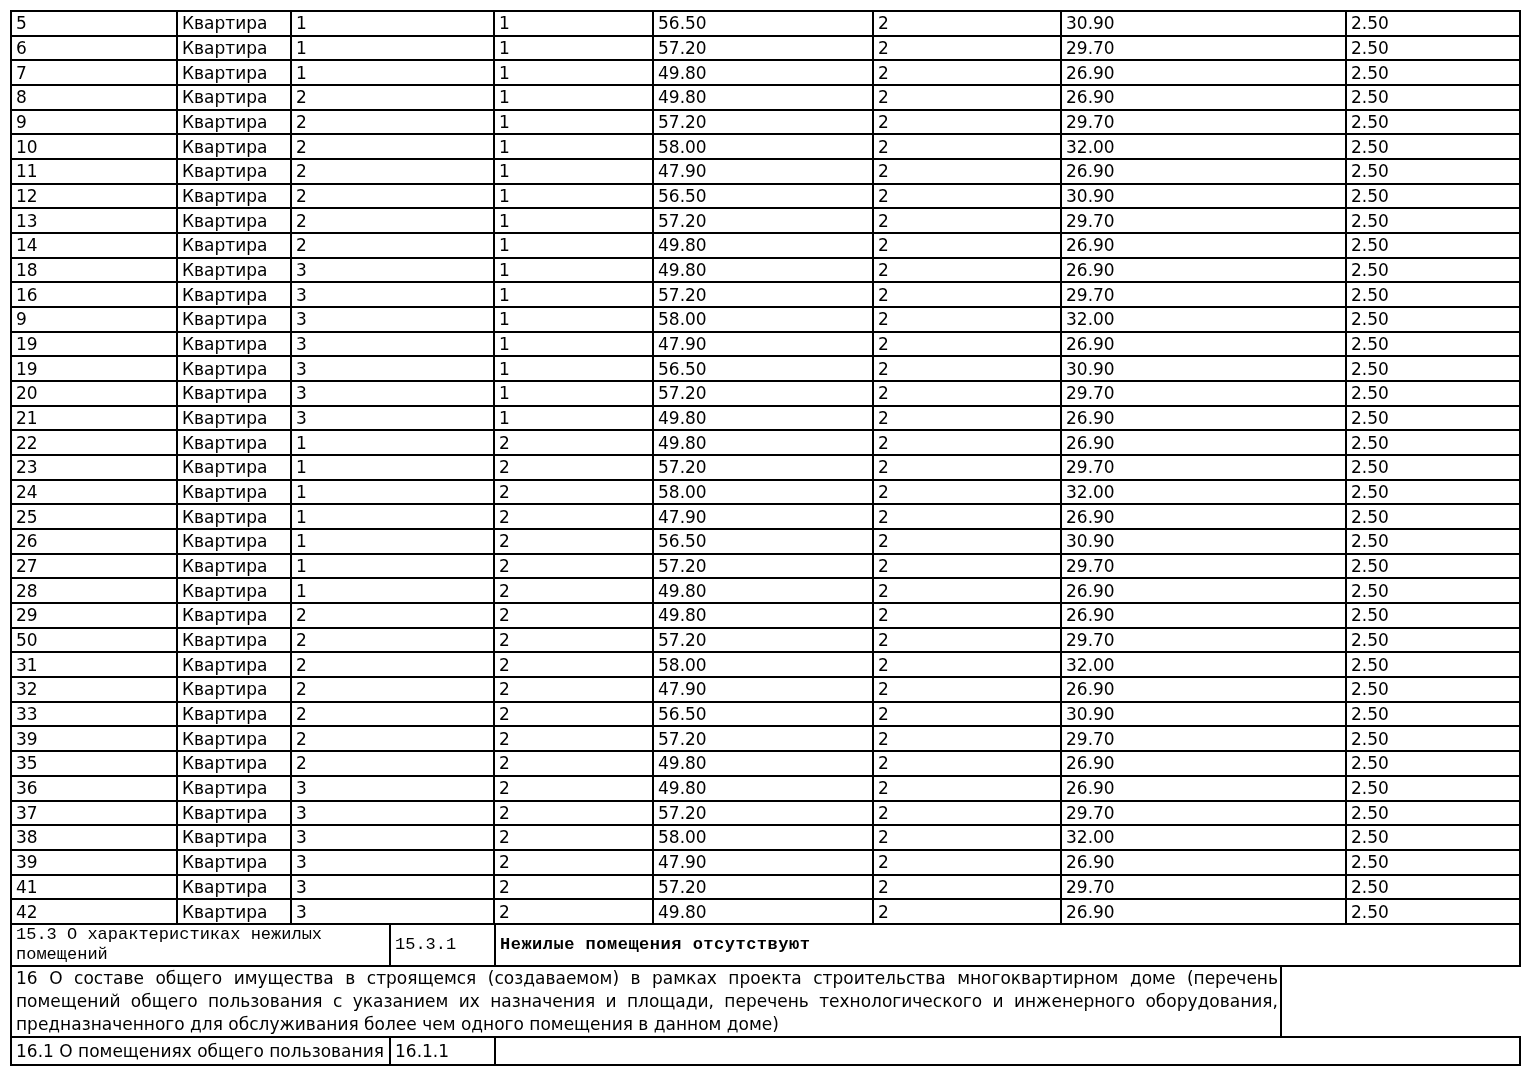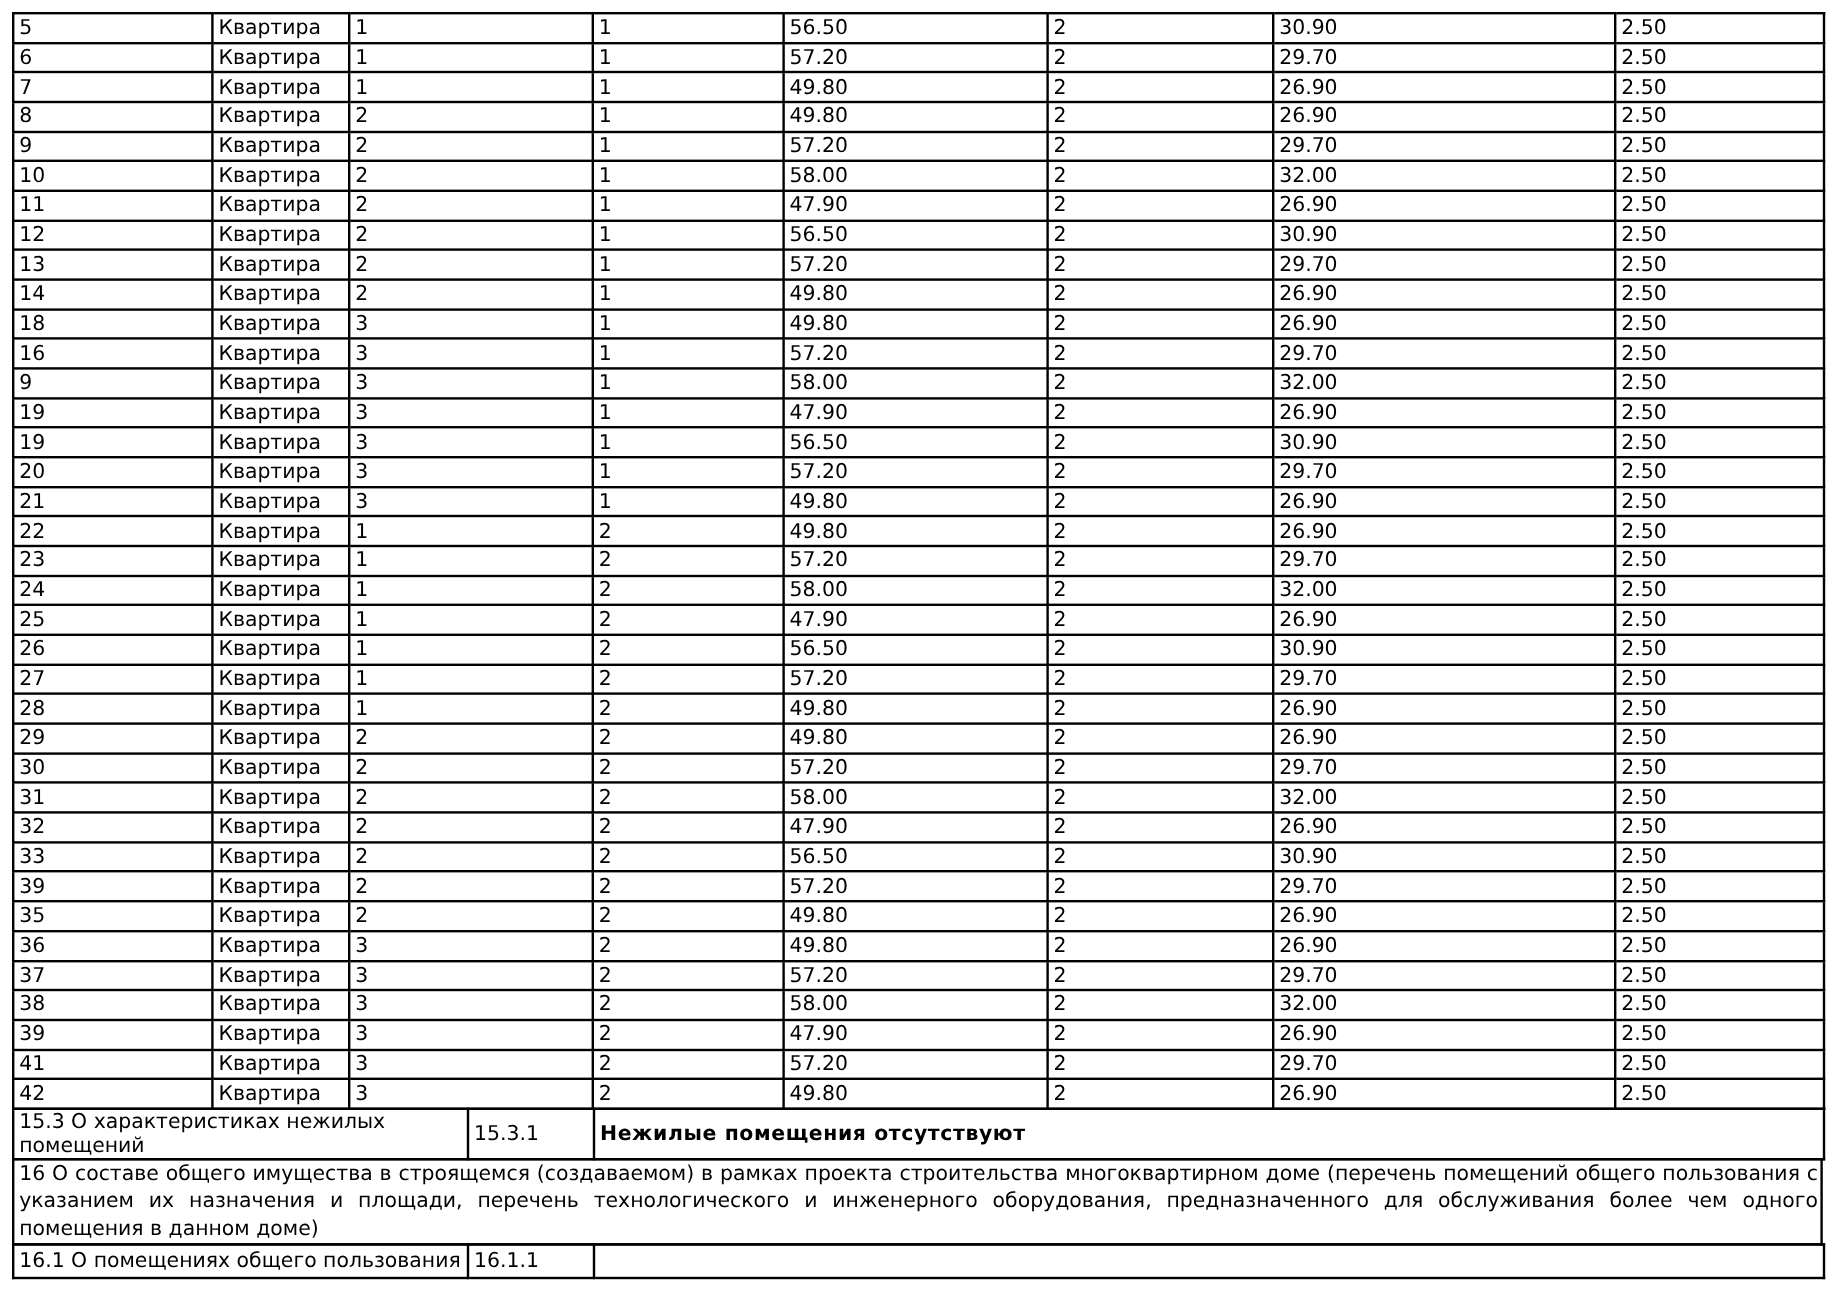--- a/index.html
+++ b/index.html
@@ -14,36 +14,36 @@
   }
   .page {
     position: absolute;
     left: 10px;
     top: 10px;
     width: 1509px;
   }
   table {
     border-collapse: collapse;
     table-layout: fixed;
-    width: 1509px;
+    width: 1272px;
   }
   td {
     border: 2px solid #000000;
     padding: 0 2px 0 4px;
     font-size: 17px;
     line-height: 1.18;
     vertical-align: middle;
     overflow: hidden;
   }
   
   .apartments tr { height: 24.68px; }
   .apartments td { white-space: nowrap; }
   
   .stacked { margin-top: -2px; }
-  .sec153 tr { height: 39px; }
+  .sec153 tr { height: 39px; font-family: Liberation Mono, monospace; }
   .sec16 tr  { height: 48px; }
   .sec161 tr { height: 28px; }
   .sec-label { white-space: normal; }
   .bold-value {
     font-weight: bold;
     letter-spacing: 0.5px;
   }
   .justified {
     text-align: justify;
     white-space: normal;
@@ -312,21 +312,21 @@
           <td>29</td>
           <td>Квартира</td>
           <td>2</td>
           <td>2</td>
           <td>49.80</td>
           <td>2</td>
           <td>26.90</td>
           <td>2.50</td>
         </tr>
         <tr>
-          <td>30</td>
+          <td>50</td>
           <td>Квартира</td>
           <td>2</td>
           <td>2</td>
           <td>57.20</td>
           <td>2</td>
           <td>29.70</td>
           <td>2.50</td>
         </tr>
         <tr>
           <td>31</td>

